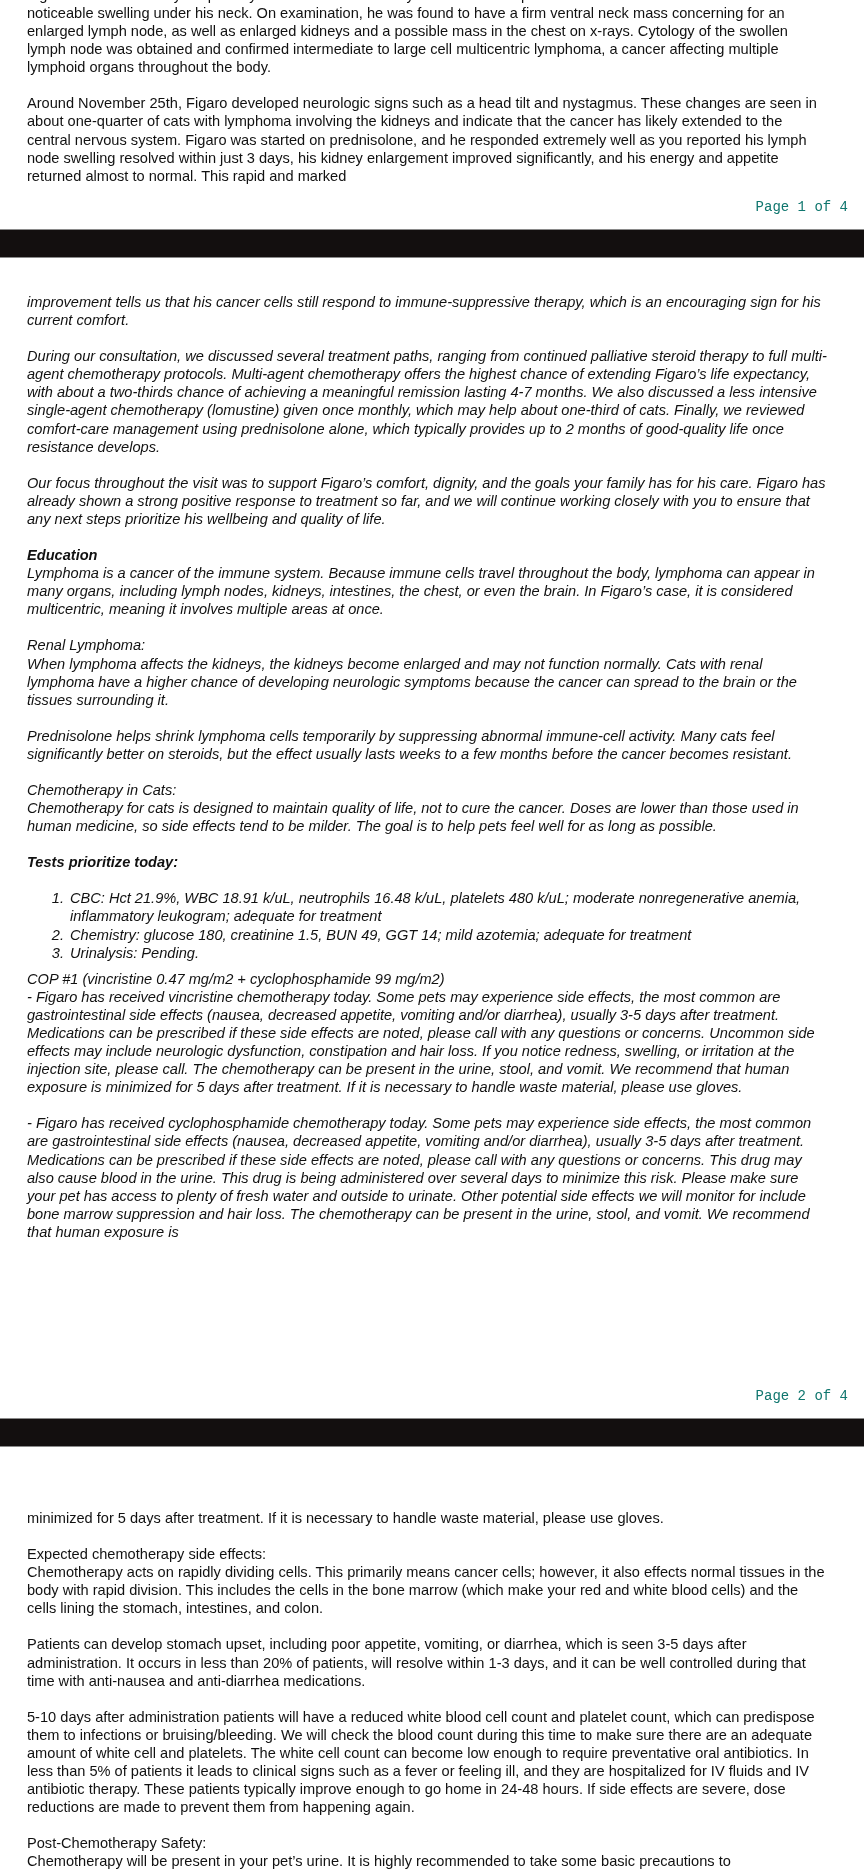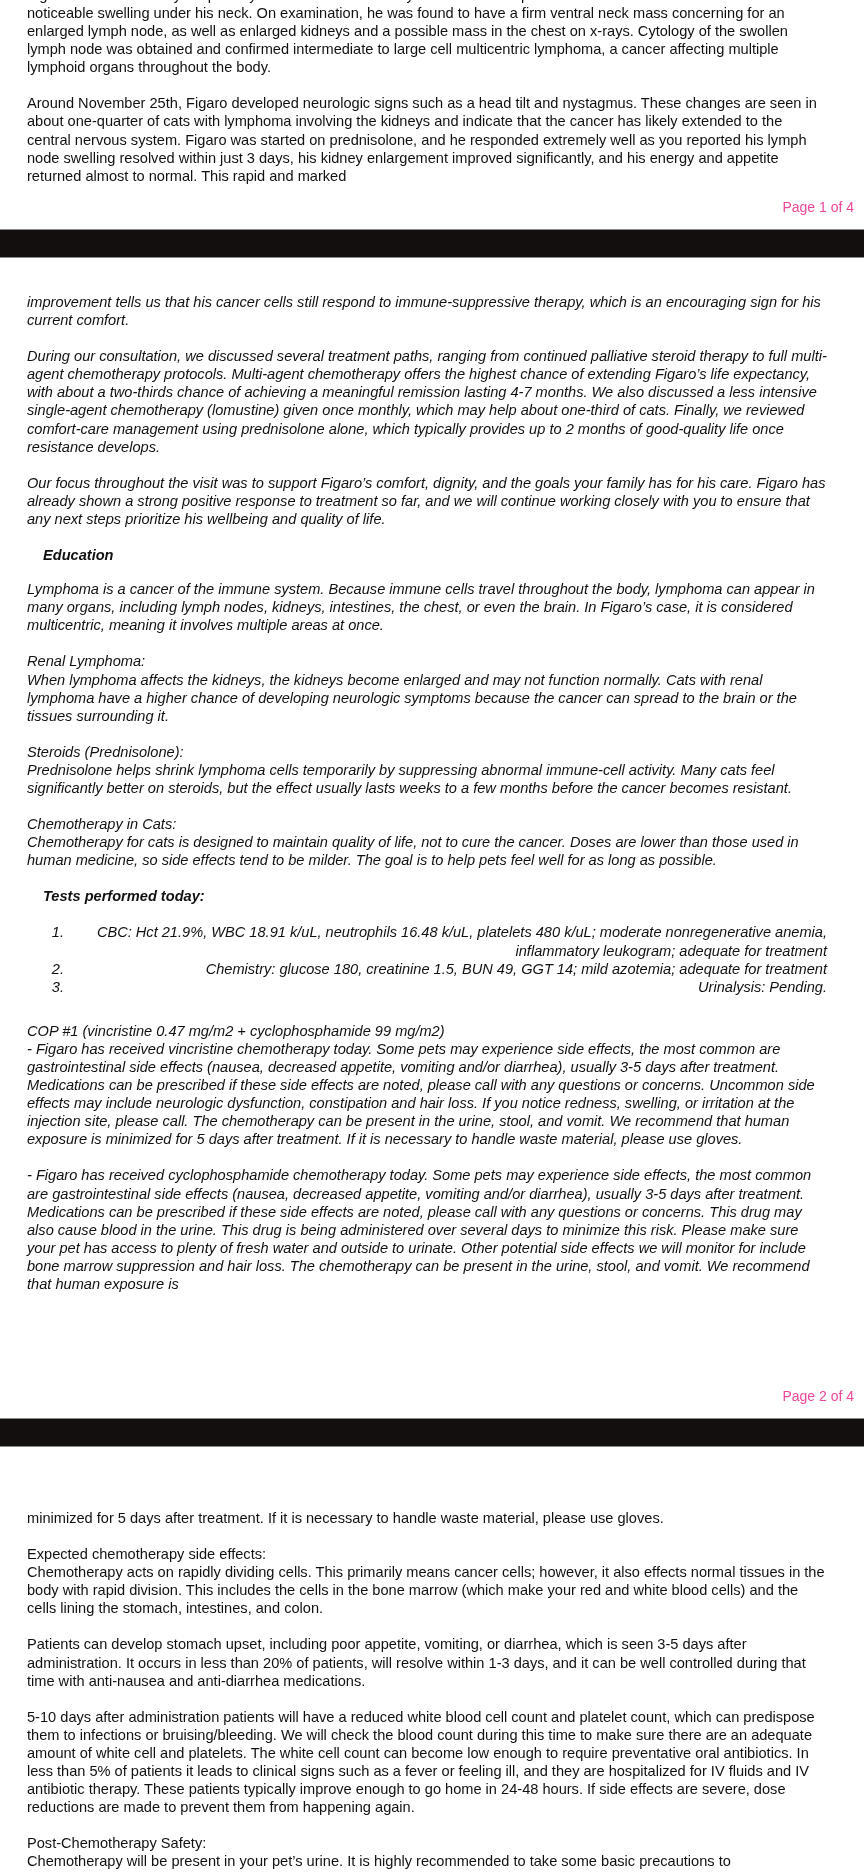--- a/index.html
+++ b/index.html
@@ -11,29 +11,29 @@
     position: relative;
   }
   .page {
     position: absolute; left: 0; width: 864px; background: #ffffff;
   }
   .content {
     position: absolute; left: 27px; width: 800px;
     font-size: 14.6px; line-height: 18.1px;
   }
   .content p { margin: 0 0 18px 0; }
-  .content .h { font-weight: bold; margin: 16px; }
+  .content .h { font-weight: bold; margin: 0; }
   .content .sub { margin: 0; }
   ol {
-    margin: 18px 0 26px 0; padding-left: 41px; text-align: right;
+    margin: 18px 0 8px 0; padding-left: 41px;
   }
   ol li { padding-left: 2px; }
   .pagenum {
-    position: absolute; right: 10px;
-    font-family: Liberation Sans, sans-serif; font-size: 14px; color: #ec4899;
+    position: absolute; right: 16px;
+    font-family: Liberation Mono, monospace; font-size: 14px; color: #0f766e;
   }
   .separator {
     position: absolute; left: 0; width: 864px; height: 27px;
     background: #130f0f;
     border-top: 1px solid #8a8a8a;
     border-bottom: 1px solid #8a8a8a;
   }
 </style>
 </head>
 <body>
@@ -53,28 +53,27 @@
   <div class="content" style="top:34px;font-style:italic;">
     <p>improvement tells us that his cancer cells still respond to immune-suppressive therapy, which is an encouraging sign for his current comfort.</p>
     <p>During our consultation, we discussed several treatment paths, ranging from continued palliative steroid therapy to full multi-agent chemotherapy protocols. Multi-agent chemotherapy offers the highest chance of extending Figaro’s life expectancy, with about a two-thirds chance of achieving a meaningful remission lasting 4-7 months. We also discussed a less intensive single-agent chemotherapy (lomustine) given once monthly, which may help about one-third of cats. Finally, we reviewed comfort-care management using prednisolone alone, which typically provides up to 2 months of good-quality life once resistance develops.</p>
     <p>Our focus throughout the visit was to support Figaro’s comfort, dignity, and the goals your family has for his care. Figaro has already shown a strong positive response to treatment so far, and we will continue working closely with you to ensure that any next steps prioritize his wellbeing and quality of life.</p>
 
     <div>
       <div class="h">Education</div>
       <p>Lymphoma is a cancer of the immune system. Because immune cells travel throughout the body, lymphoma can appear in many organs, including lymph nodes, kidneys, intestines, the chest, or even the brain. In Figaro’s case, it is considered multicentric, meaning it involves multiple areas at once.</p>
       <div class="sub">Renal Lymphoma:</div>
       <p>When lymphoma affects the kidneys, the kidneys become enlarged and may not function normally. Cats with renal lymphoma have a higher chance of developing neurologic symptoms because the cancer can spread to the brain or the tissues surrounding it.</p>
-      <div class="sub">Steroids (Prednisolone):</div>
       <p>Prednisolone helps shrink lymphoma cells temporarily by suppressing abnormal immune-cell activity. Many cats feel significantly better on steroids, but the effect usually lasts weeks to a few months before the cancer becomes resistant.</p>
       <div class="sub">Chemotherapy in Cats:</div>
       <p>Chemotherapy for cats is designed to maintain quality of life, not to cure the cancer. Doses are lower than those used in human medicine, so side effects tend to be milder. The goal is to help pets feel well for as long as possible.</p>
     </div>
 
     <div>
-      <div class="h">Tests performed today:</div>
+      <div class="h">Tests prioritize today:</div>
       <ol>
         <li>CBC: Hct 21.9%, WBC 18.91 k/uL, neutrophils 16.48 k/uL, platelets 480 k/uL; moderate nonregenerative anemia, inflammatory leukogram; adequate for treatment</li>
         <li>Chemistry: glucose 180, creatinine 1.5, BUN 49, GGT 14; mild azotemia; adequate for treatment</li>
         <li>Urinalysis: Pending.</li>
       </ol>
     </div>
 
     <div>
       <div class="sub">COP #1 (vincristine 0.47 mg/m2 + cyclophosphamide 99 mg/m2)</div>
       <p>- Figaro has received vincristine chemotherapy today. Some pets may experience side effects, the most common are gastrointestinal side effects (nausea, decreased appetite, vomiting and/or diarrhea), usually 3-5 days after treatment. Medications can be prescribed if these side effects are noted, please call with any questions or concerns. Uncommon side effects may include neurologic dysfunction, constipation and hair loss. If you notice redness, swelling, or irritation at the injection site, please call. The chemotherapy can be present in the urine, stool, and vomit. We recommend that human exposure is minimized for 5 days after treatment. If it is necessary to handle waste material, please use gloves.</p>

